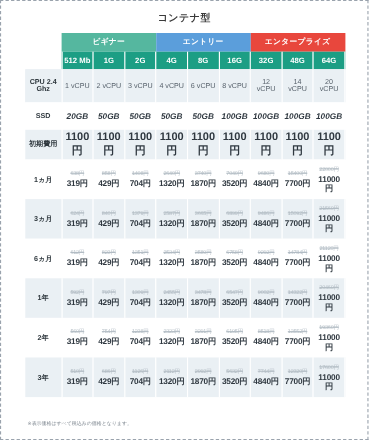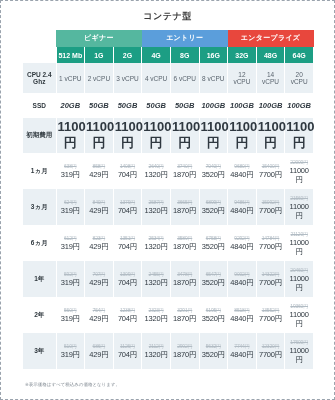--- a/index.html
+++ b/index.html
@@ -77,37 +77,37 @@
   tbody th{
     text-align:center;
     vertical-align:middle;
     font-size:6.5px;
     font-weight:bold;
     color:#30393f;
     background:transparent;
   }
   tr.r-spec td{font-size:6.5px;height:28px;color:#5a646e;}
   tr.r-ssd td{font-size:7.5px;font-weight:bold;height:23px;color:#2f3840;font-style:italic;}
-  tr.r-init td{font-size:13px;font-weight:bold;height:25px;color:#2f3840;}
+  tr.r-init td{font-size:10px;font-weight:bold;height:25px;color:#2f3840;}
   tr.r-term td{height:34px;}
   tr.alt{background:#eaf0f4;}
   tr.plain{background:#ffffff;}
   tr.r-spec.alt th,tr.r-spec.alt td{background:#eaf0f4;}
   .old{
     display:block;
     font-size:5px;
     color:#b2bcc4;
     text-decoration:line-through;
     line-height:7px;
     letter-spacing:-.2px;
   }
   .now{
     display:block;
     font-size:7.5px;
-    font-weight:normal;
+    font-weight:bold;
     color:#2f3840;
     line-height:9px;
     letter-spacing:-.2px;
   }
   .note{
     position:absolute;
     left:24px;
     top:381px;
     font-size:4.5px;
     color:#7d868f;

